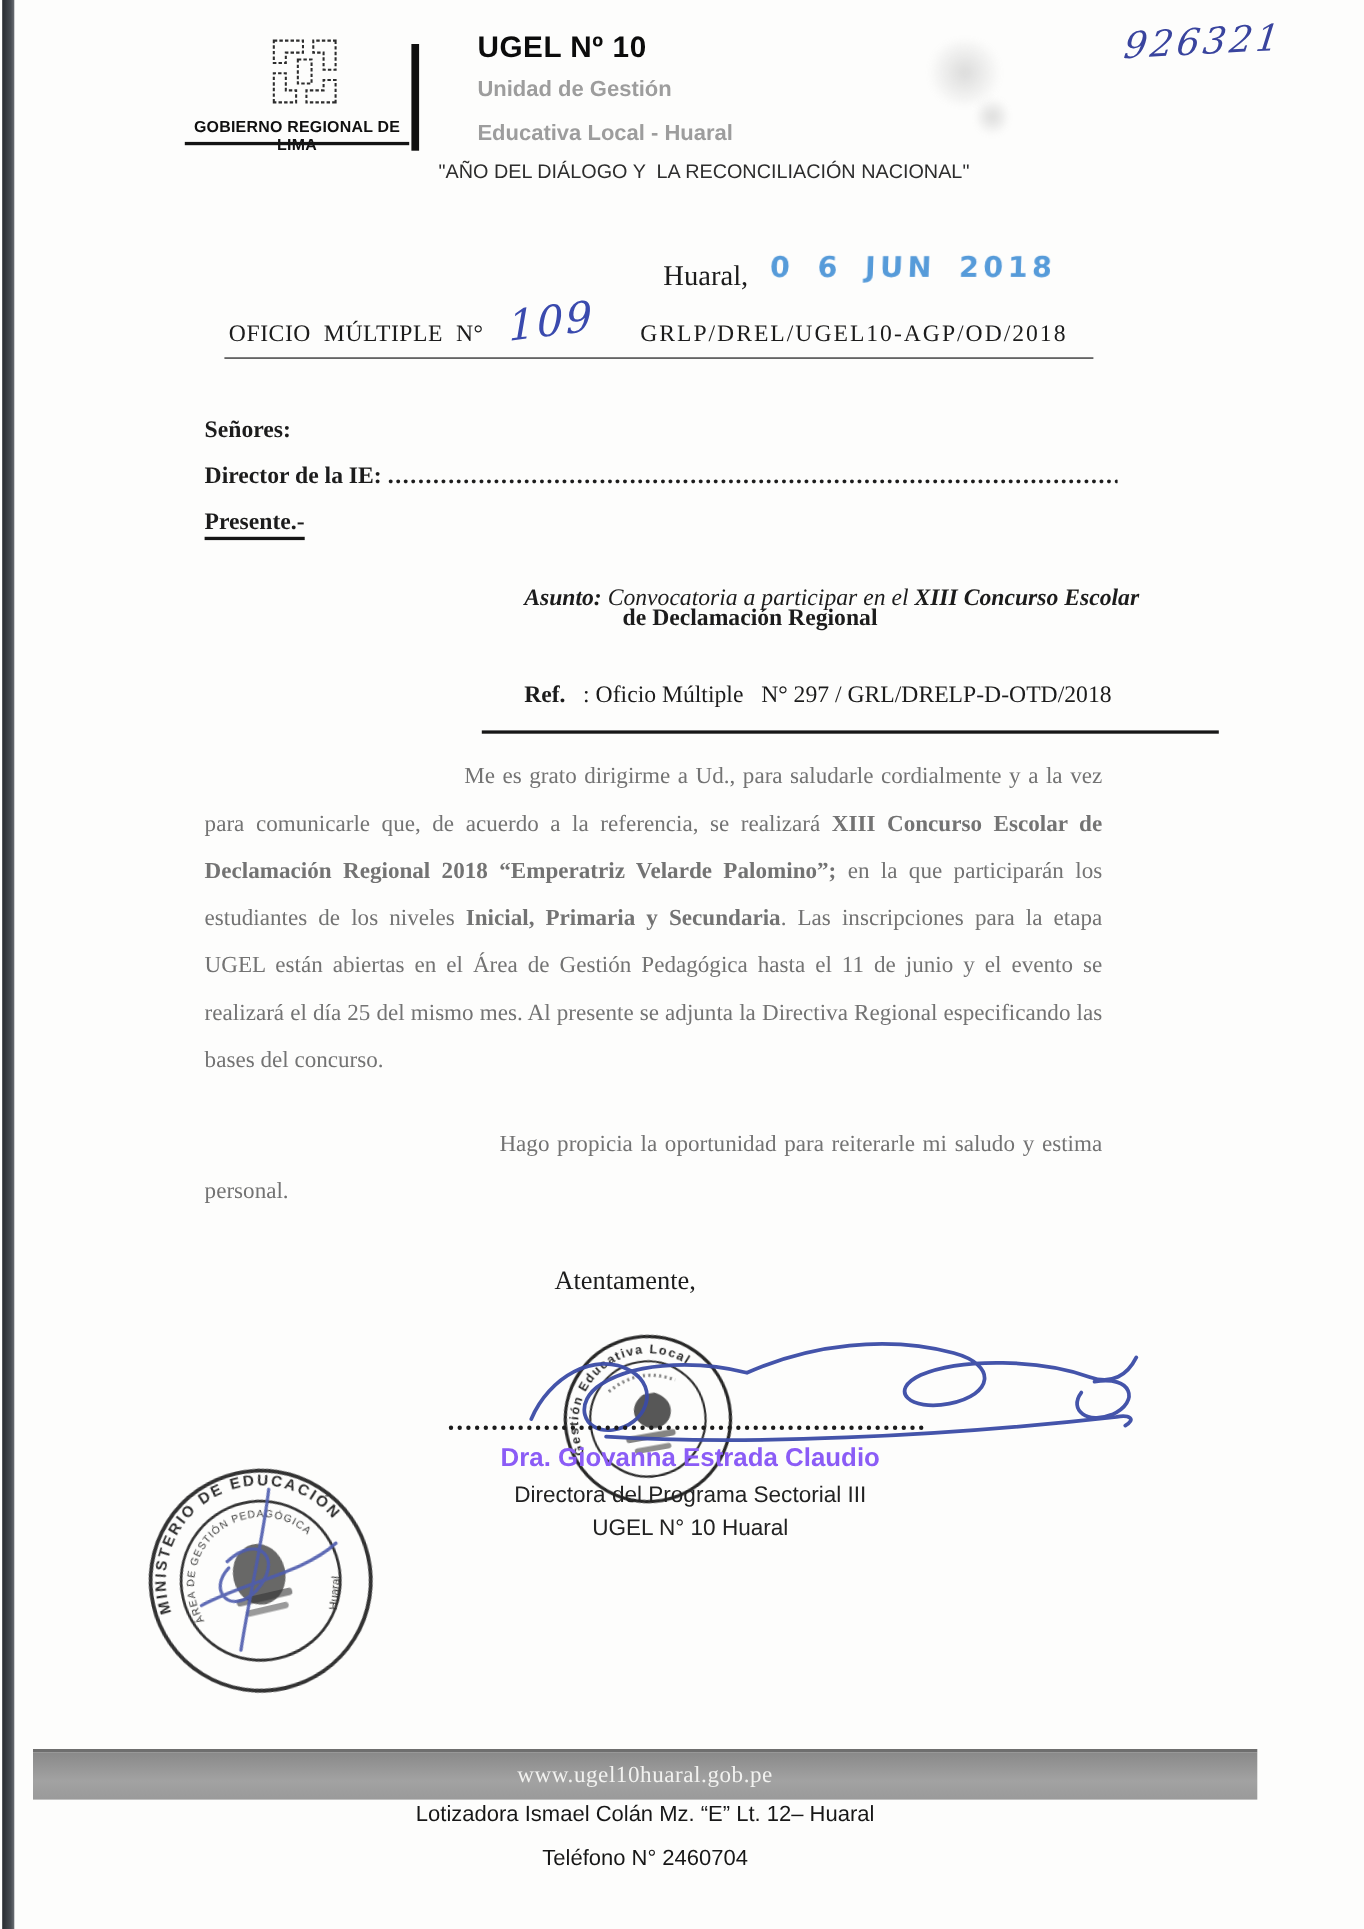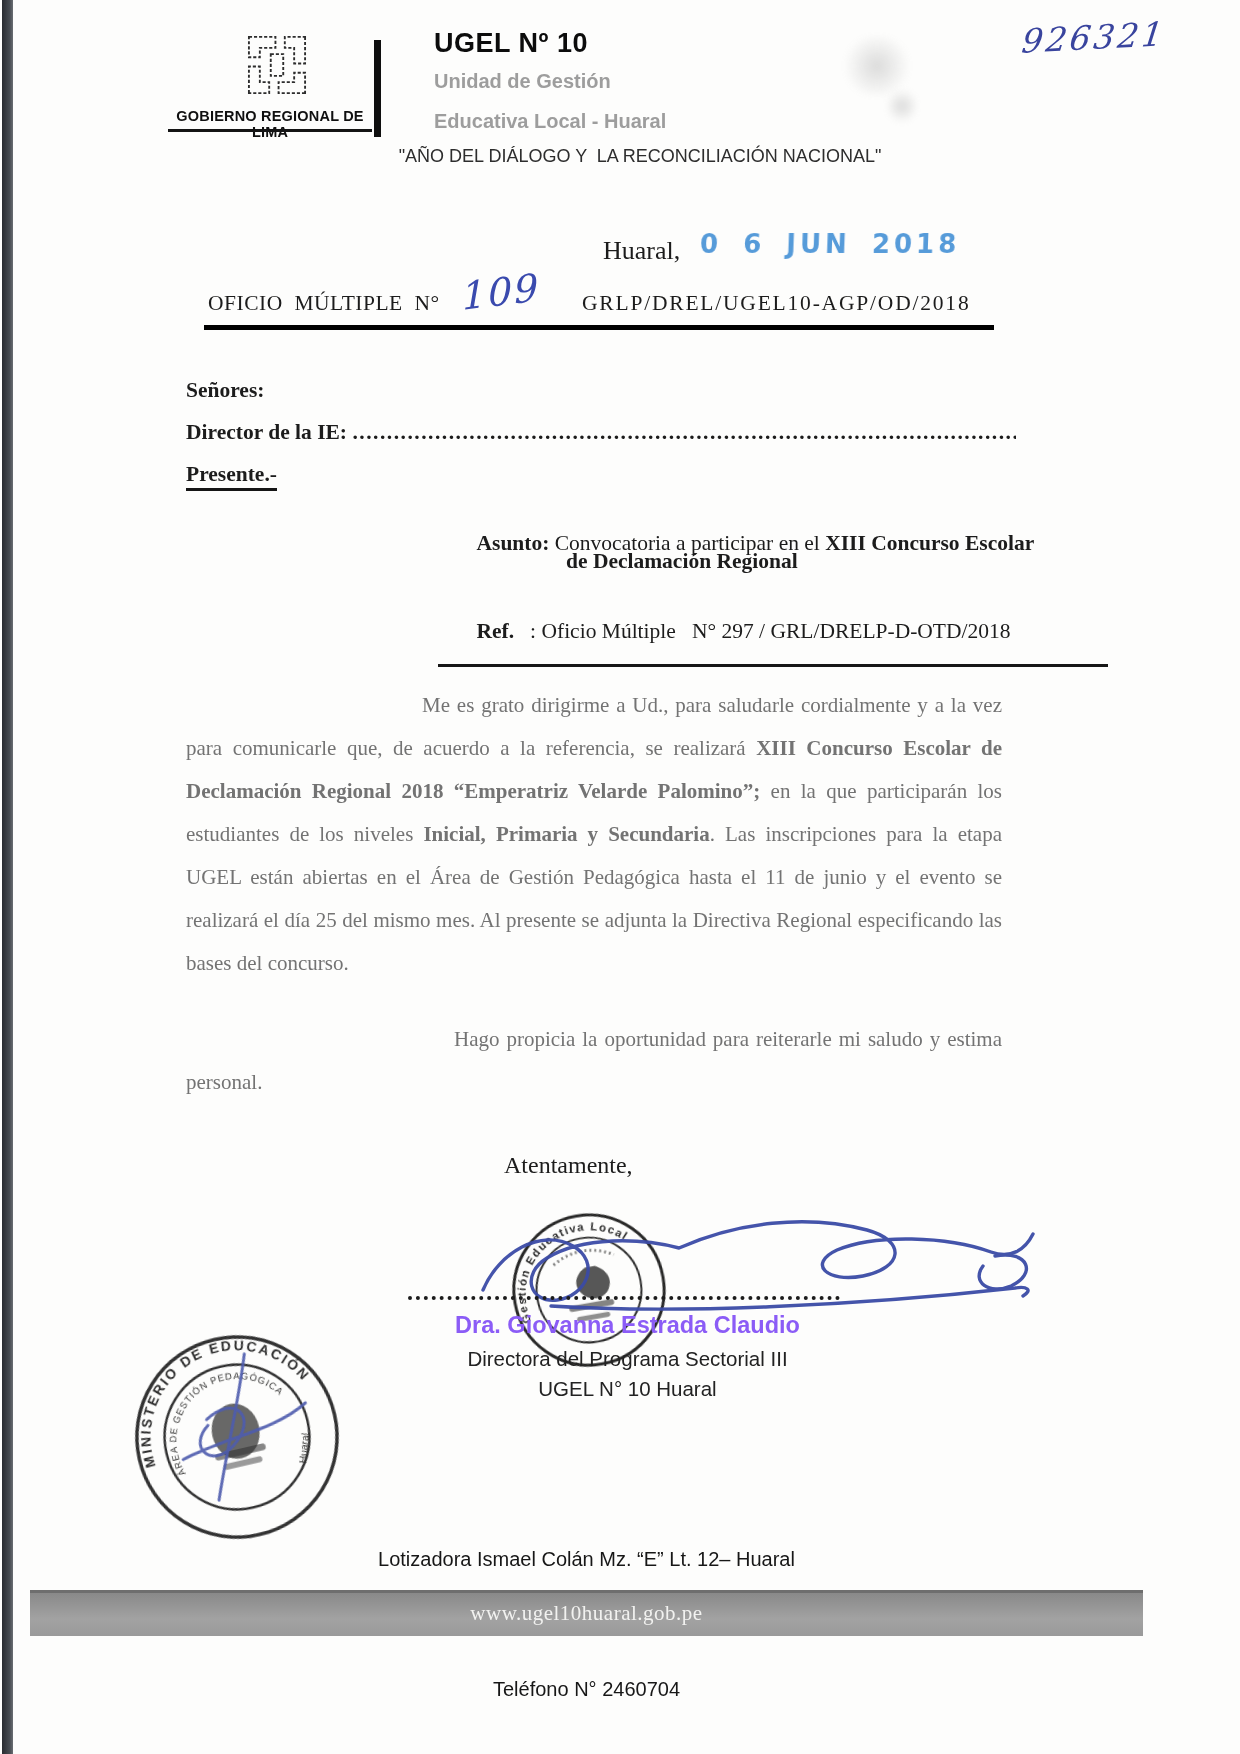--- a/index.html
+++ b/index.html
@@ -33,35 +33,35 @@
          font-family:"Liberation Sans",sans-serif;font-size:18px;color:#2d2d2d;}
 
   
   .dateline-city{position:absolute;left:590px;top:236px;font-size:26px;margin-left:13px;}
   .date-stamp{position:absolute;left:700px;top:229px;font-family:"DejaVu Sans",sans-serif;
               font-weight:700;font-size:26px;letter-spacing:4px;word-spacing:8px;
               color:#4e96d8;opacity:.95;transform:skewX(-2deg);filter:blur(.2px);}
 
   
   .oficio-row{position:absolute;left:204px;top:288px;width:790px;height:37px;
-              border-bottom:5px solid #000000;}
+              border-bottom:1px solid #000000;}
   .oficio-label{position:absolute;left:4px;top:3px;font-size:21.5px;white-space:pre;letter-spacing:.5px;}
   .oficio-number{position:absolute;left:258px;top:-18px;font-family:"DejaVu Serif",serif;
                  font-style:italic;font-size:38px;color:#3a4aae;letter-spacing:2px;
                  transform:rotate(-7deg) skewX(-6deg);}
   .oficio-code{position:absolute;left:378px;top:3px;font-size:21.5px;letter-spacing:1.8px;text-align:right;}
 
   .senores{position:absolute;left:186px;top:378px;font-weight:700;font-size:21.5px;}
   .director-row{position:absolute;left:186px;top:420px;width:830px;font-weight:700;font-size:21.5px;
                 white-space:nowrap;overflow:hidden;}
   .director-row .dots{letter-spacing:1.5px;}
   .presente{position:absolute;left:186px;top:462px;font-weight:700;font-size:21.5px;
             border-bottom:3px solid #151515;padding-bottom:1px;}
 
-  .asunto-l1{position:absolute;left:455px;top:506px;font-size:21.5px;white-space:pre;}
+  .asunto-l1{position:absolute;left:455px;top:506px;font-size:21.5px;white-space:pre;font-style:italic;}
   .asunto-l2{position:absolute;left:566px;top:549px;font-size:21.5px;font-weight:700;}
   .ref-row{position:absolute;left:455px;top:594px;font-size:21.5px;white-space:pre;}
   .b{font-weight:700;}
   .ref-row .ref-text{margin-left:16px;}
 
   .rule{position:absolute;left:438px;top:664px;width:670px;height:3px;background:#171717;}
 
   .body-p{position:absolute;left:186px;width:816px;font-size:21px;line-height:43px;
           text-align:justify;color:#737373;}
   .body-p1{top:684px;text-indent:236px;}
@@ -83,21 +83,21 @@
 
   .recv-stamp{position:absolute;left:128px;top:1328px;width:218px;height:218px;
               transform:rotate(-13deg);opacity:.9;filter:blur(.25px);}
 
   
   .footer-bar{position:absolute;left:30px;top:1590px;width:1113px;height:43px;
               background:linear-gradient(180deg,#898989,#a2a2a2 60%,#9a9a9a);
               border-top:3px solid #6e6e6e;}
   .footer-site{width:100%;text-align:center;line-height:40px;font-family:"Liberation Serif",serif;
                font-size:21px;color:#f2f2f0;letter-spacing:.5px;}
-  .footer-address{position:absolute;left:30px;top:1548px;width:1113px;text-align:center;
+  .footer-address{position:absolute;left:30px;top:1638px;width:1113px;text-align:center;
                   font-family:"Liberation Sans",sans-serif;font-size:20px;color:#171717;}
   .footer-phone{position:absolute;left:30px;top:1678px;width:1113px;text-align:center;
                 font-family:"Liberation Sans",sans-serif;font-size:20px;color:#171717;}
 </style>
 </head>
 <body>
 
 <div class="page">
 
   <div class="left-strip"></div>

